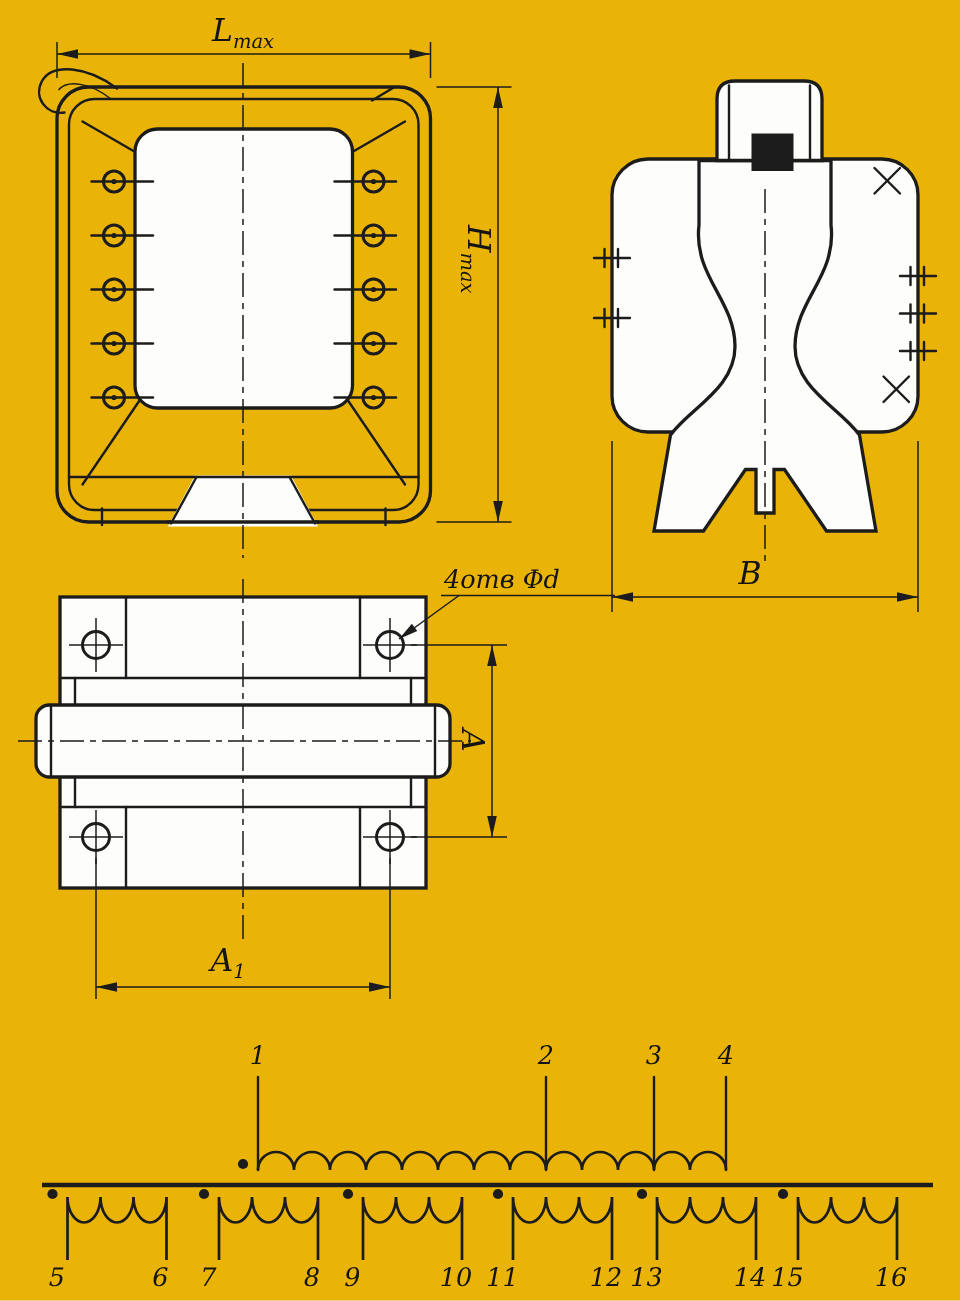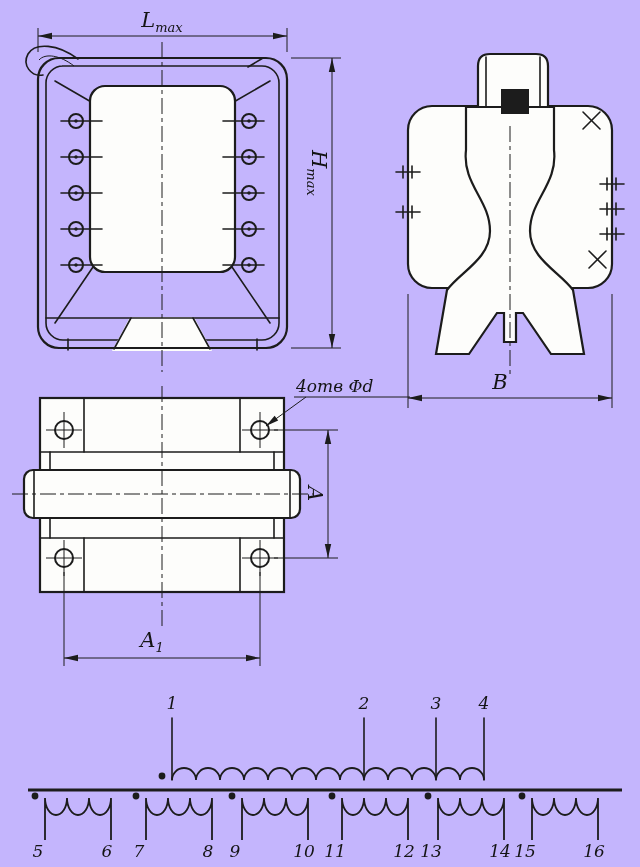--- a/index.html
+++ b/index.html
@@ -1,16 +1,16 @@
 <!DOCTYPE html>
 <html><head>
 <meta charset="utf-8">
 <style>
   html,body{margin:0;padding:0;background:#e9e7e2;}
-  .sheet{width:640px;height:867px;background:#c4b5fd;overflow:hidden;}
+  .sheet{width:640px;height:867px;background:#eab308;overflow:hidden;}
   svg{display:block;}
   
   .o {stroke:#1c1c1c;fill:none;stroke-width:2.2;stroke-linecap:round;}
   .o1{stroke:#1c1c1c;fill:none;stroke-width:1.6;stroke-linecap:round;}
   .t {stroke:#1c1c1c;fill:none;stroke-width:2;}
   .th{stroke:#1c1c1c;fill:none;stroke-width:1;}
   .w {stroke:#1c1c1c;fill:none;stroke-width:1.8;}
   .cl{stroke:#1c1c1c;fill:none;stroke-width:1;stroke-dasharray:16 4 4 4;}
   .ar{fill:#1c1c1c;stroke:none;}
   .wh{fill:#fdfdfb;}

